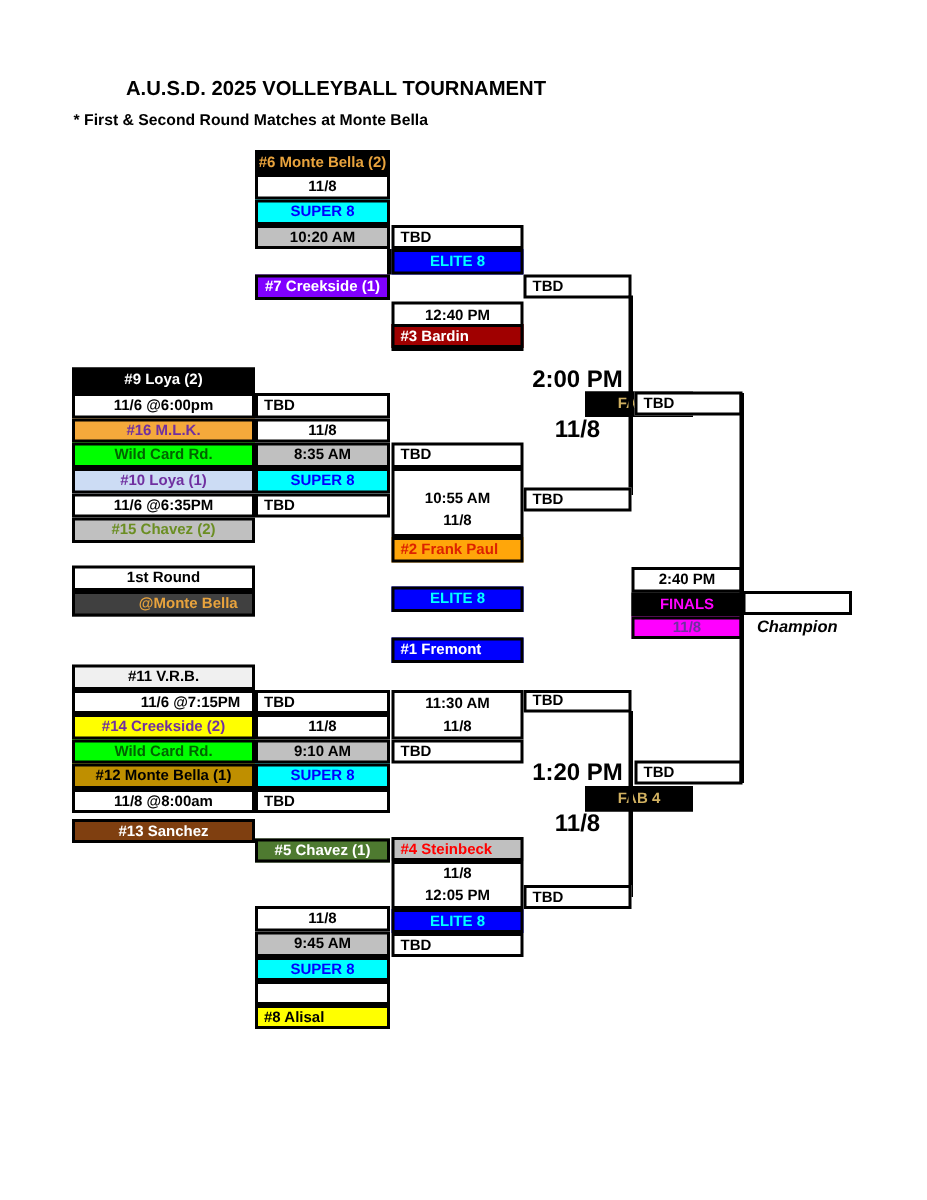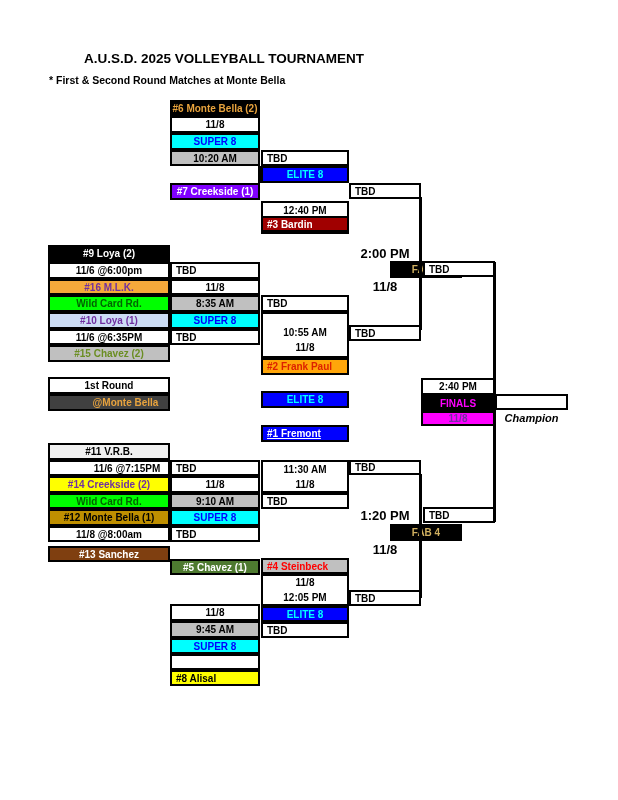--- a/index.html
+++ b/index.html
@@ -5,21 +5,21 @@
   html,body{margin:0;padding:0;background:#fff;}
   #canvas{position:relative;width:618px;height:800px;background:#ffffff;overflow:hidden;
           font-family:"Liberation Sans",sans-serif;}
   .title{position:absolute;top:51px;left:48px;width:352px;text-align:center;
          font-size:13.5px;font-weight:bold;color:#000;}
   .note{position:absolute;top:74px;left:49px;font-size:10.5px;font-weight:bold;color:#000;}
   .box{position:absolute;border:2px solid #000;box-sizing:border-box;background:#fff;
        display:flex;align-items:center;justify-content:center;
        font-size:10px;font-weight:bold;color:#000;white-space:nowrap;overflow:hidden;}
   .txt{position:absolute;box-sizing:border-box;display:flex;align-items:center;justify-content:center;
-       font-size:13px;font-weight:bold;color:#000;white-space:nowrap;}
+       font-size:16px;font-weight:bold;color:#000;white-space:nowrap;}
   .left{justify-content:flex-start;padding-left:4px;}
   .tall{flex-direction:column;}
   .tall span{display:block;height:15px;line-height:15px;}
   .end{justify-content:flex-end;padding-bottom:1px;}
   .cA{left:48px;width:122px;}
   .cB{left:170px;width:90px;}
   .cC{left:261px;width:88px;}
   .cD{left:349px;width:72px;}
   .cE{left:423px;width:72px;}
   .cF{left:421px;width:74px;}
@@ -98,21 +98,21 @@
     <span>10:55 AM</span>
     <span>11/8</span>
   </div>
   <div class="box cC bg-orange2 left" style="top:358px;height:17px;">#2 Frank Paul</div>
   <div class="box cD left" style="top:325px;height:16px;">TBD</div>
 
   <div class="box cA" style="top:377px;height:17px;">1st Round</div>
   <div class="box cA bg-dkgray" style="top:394px;height:17px;">@Monte Bella</div>
 
   <div class="box cC bg-blue" style="top:391px;height:17px;">ELITE 8</div>
-  <div class="box cC bg-blue-w left" style="top:425px;height:17px;text-decoration:underline;">#1 Fremont</div>
+  <div class="box cC bg-blue-w left" style="top:425px;height:17px;">#1 Fremont</div>
 
   <div class="box cA bg-lgray" style="top:443px;height:17px;">#11 V.R.B.</div>
   <div class="box cA" style="top:460px;height:16px;padding-left:36px;">11/6 @7:15PM</div>
   <div class="box cB left" style="top:460px;height:16px;">TBD</div>
   <div class="box cA bg-yellow" style="top:476px;height:17px;">#14 Creekside (2)</div>
   <div class="box cB" style="top:476px;height:17px;">11/8</div>
   <div class="box cA bg-green" style="top:493px;height:16px;">Wild Card Rd.</div>
   <div class="box cB bg-gray" style="top:493px;height:16px;">9:10 AM</div>
   <div class="box cC left" style="top:493px;height:16px;">TBD</div>
   <div class="box cA bg-goldenrod" style="top:509px;height:17px;">#12 Monte Bella (1)</div>

